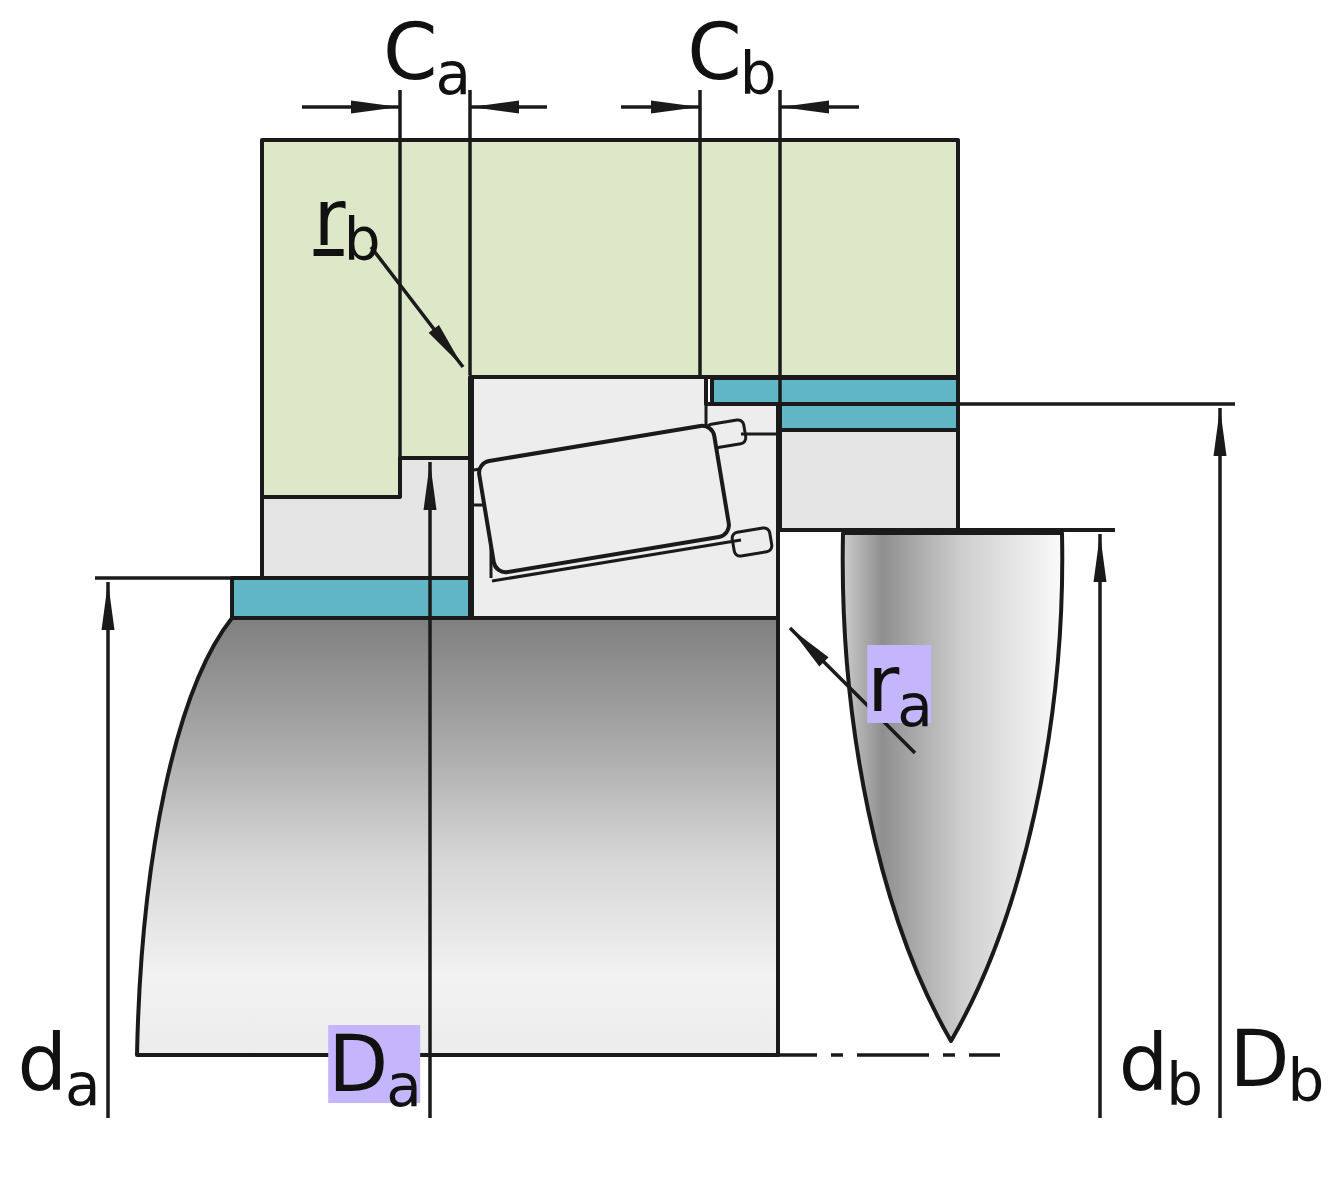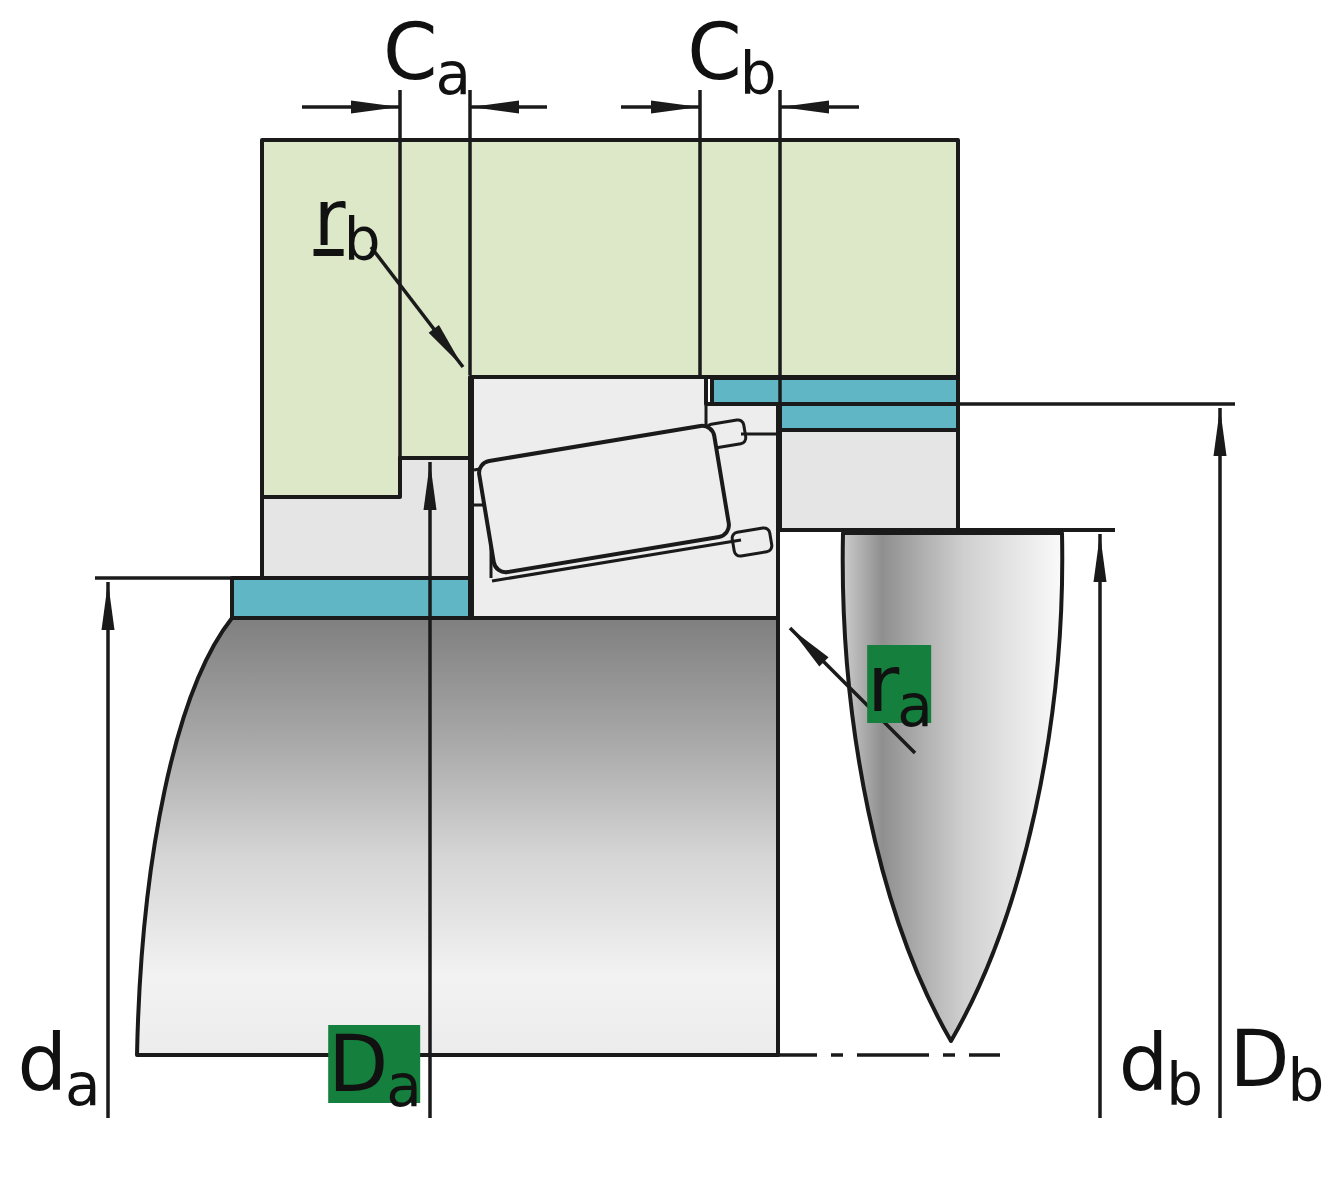--- a/index.html
+++ b/index.html
@@ -10,21 +10,21 @@
   .stage svg{position:absolute;left:0;top:0;}
   .part{stroke:#1a1a1a;stroke-width:4;stroke-linejoin:round;}
   .inner{stroke:#1a1a1a;stroke-width:3;fill:none;stroke-linejoin:round;}
   .dim{stroke:#1a1a1a;stroke-width:3.5;fill:none;}
   .centerline{stroke:#1a1a1a;stroke-width:3.5;fill:none;stroke-dasharray:72 14 12 14;}
   .dim-label{
     position:absolute;transform:translate(-50%,-50%);
     color:#111111;font-size:78px;line-height:1;white-space:nowrap;letter-spacing:-2px;
   }
   .dim-label .sub{font-size:58px;display:inline-block;transform:translateY(15px);}
-  .dim-label.bg{background:#15803d;padding:0 0;}
+  .dim-label.bg{background:#c4b5fd;padding:0 0;}
 </style>
 </head>
 <body>
 
 <div class="stage">
 
 <svg width="1330" height="1200" viewBox="0 0 1330 1200">
   <defs>
     <linearGradient id="shaftGrad" x1="0" y1="0" x2="0" y2="1">
       <stop offset="0" stop-color="#7f7f7f"></stop>

